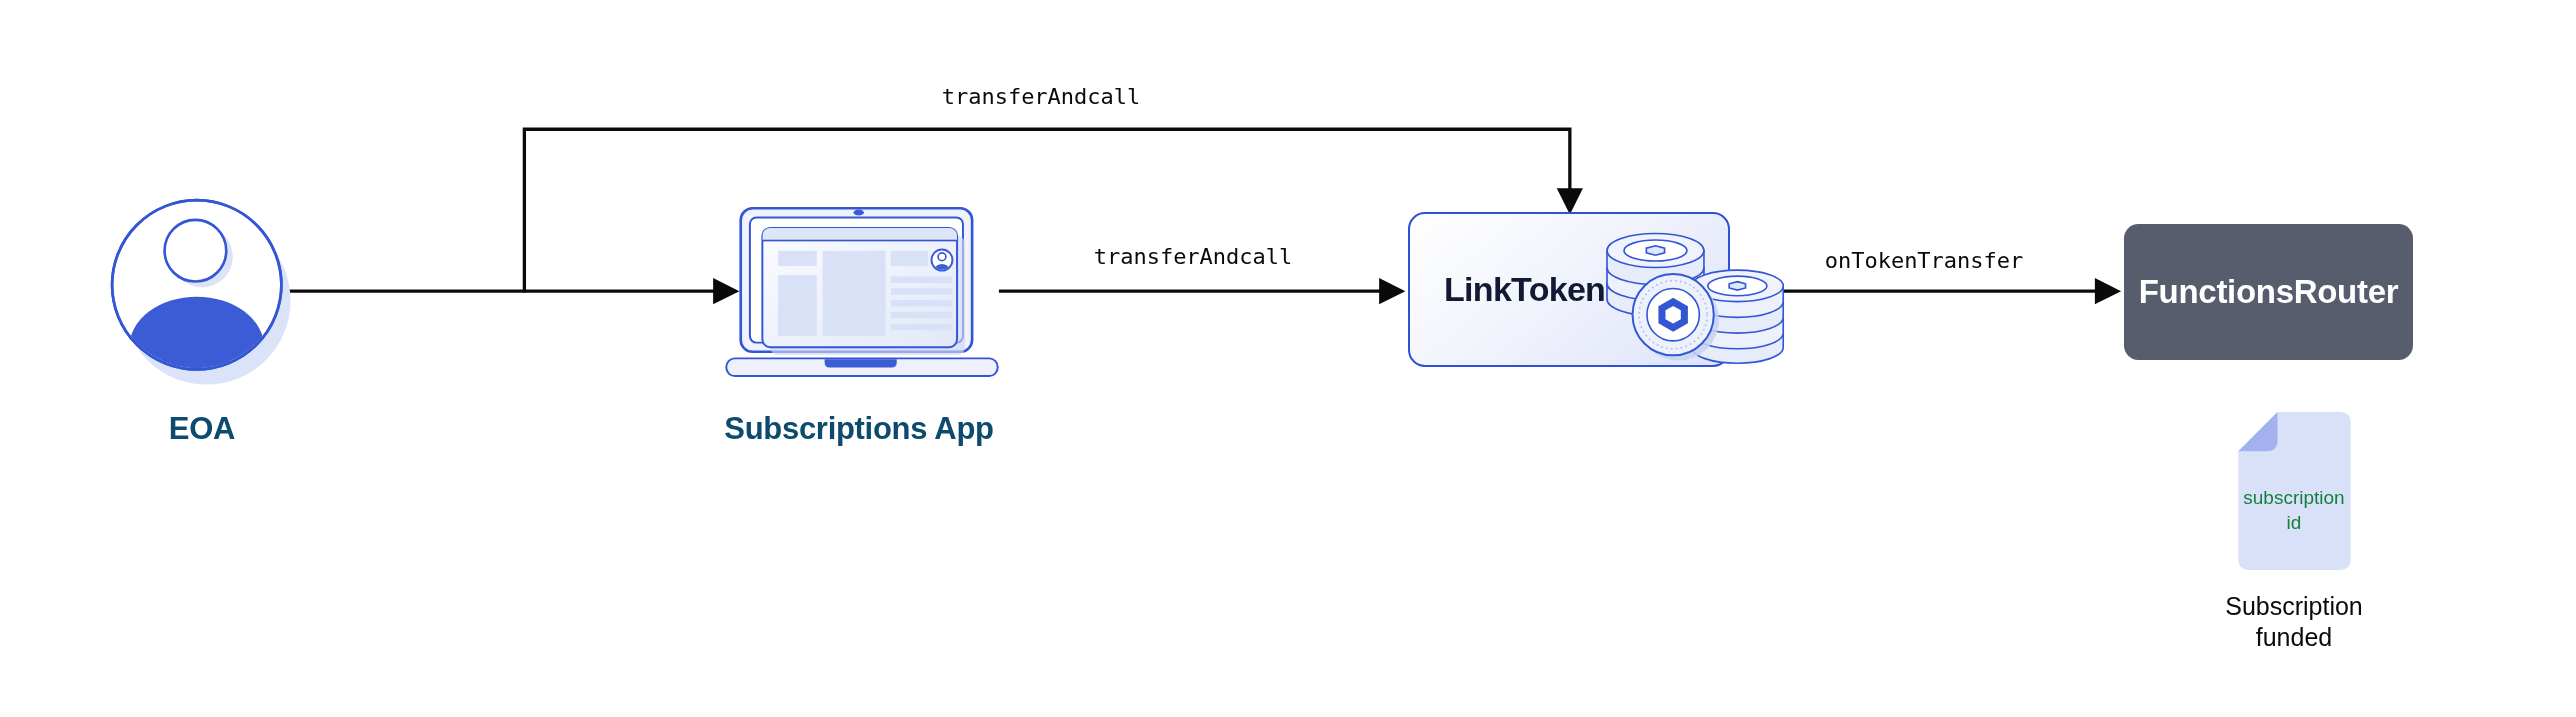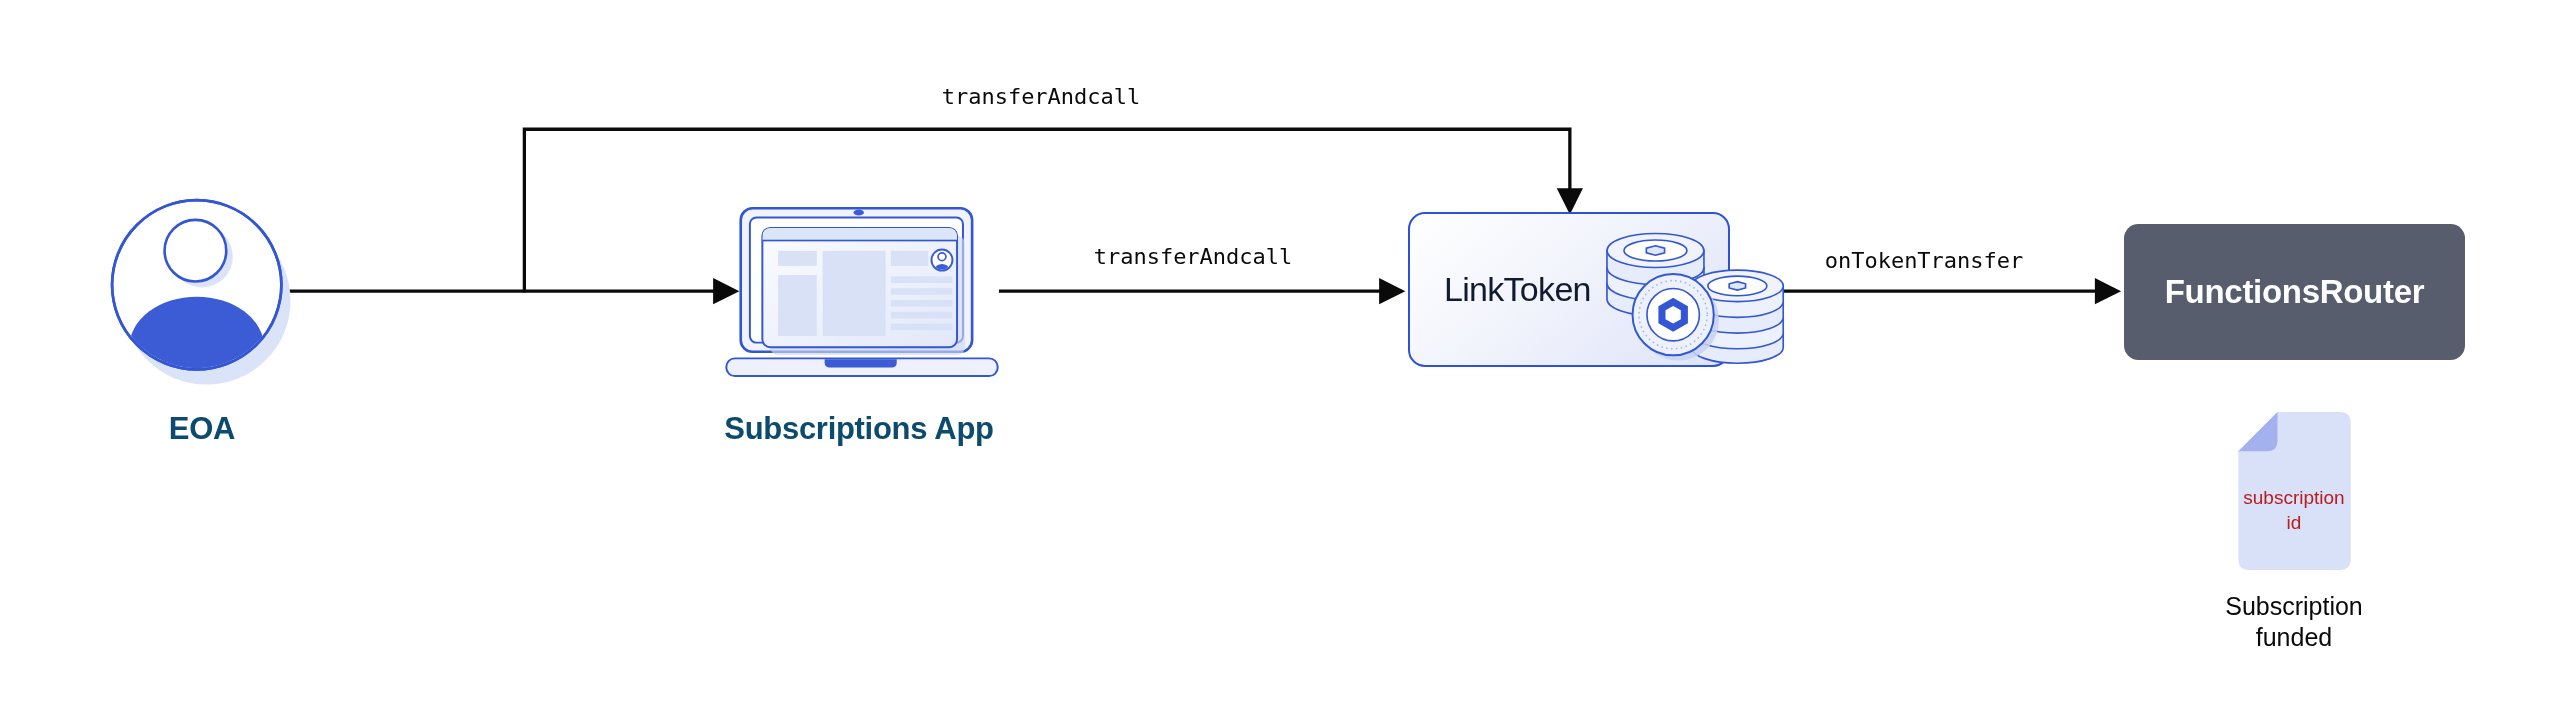--- a/index.html
+++ b/index.html
@@ -6,26 +6,26 @@
   #stage{position:relative;width:2576px;height:718px;background:#ffffff;overflow:hidden;
          font-family:"Liberation Sans",sans-serif;}
   .layer{position:absolute;left:0;top:0;width:2576px;height:718px;}
   .node-label{position:absolute;transform:translateX(-50%);color:#0c4a6e;font-weight:700;
               font-size:31px;letter-spacing:-0.3px;white-space:nowrap;text-align:center;}
   .edge-label{position:absolute;transform:translateX(-50%);color:#0a0a0a;
               font-family:"DejaVu Sans Mono",monospace;font-size:22px;white-space:nowrap;z-index:3;}
   .box{position:absolute;box-sizing:border-box;display:flex;align-items:center;z-index:2;}
   #linktoken-box{left:1408px;top:212px;width:322px;height:155px;border:2.6px solid #2c52d6;
                  border-radius:17px;background:linear-gradient(140deg,#ffffff 0%,#f2f4fc 45%,#dde3f8 100%);}
-  #linktoken-box .box-label{padding-left:34px;font-weight:400;font-size:34px;color:#121a33;letter-spacing:-0.7px;}
-  #functionsrouter-box{left:2124px;top:224px;width:341px;height:136px;border-radius:14.4px;
+  #linktoken-box .box-label{padding-left:34px;font-weight:700;font-size:34px;color:#121a33;letter-spacing:-0.7px;}
+  #functionsrouter-box{left:2124px;top:224px;width:289px;height:136px;border-radius:14.4px;
                  background:#575d6c;justify-content:center;}
   #functionsrouter-box .box-label{font-weight:700;font-size:33px;color:#ffffff;letter-spacing:-0.3px;}
   #doc-text{position:absolute;left:2294px;top:486px;width:118px;transform:translateX(-50%);
-            font-size:19px;line-height:1.3;color:#b91c1c;text-align:center;z-index:3;}
+            font-size:19px;line-height:1.3;color:#15803d;text-align:center;z-index:3;}
   #doc-caption{position:absolute;left:2294px;top:591px;width:203px;transform:translateX(-50%);
             font-size:25px;line-height:1.22;color:#0a0a0a;text-align:center;z-index:2;}
   svg{display:block;}
   .icon{position:absolute;z-index:2;}
 </style>
 </head>
 <body>
 
 <div id="stage">
 

